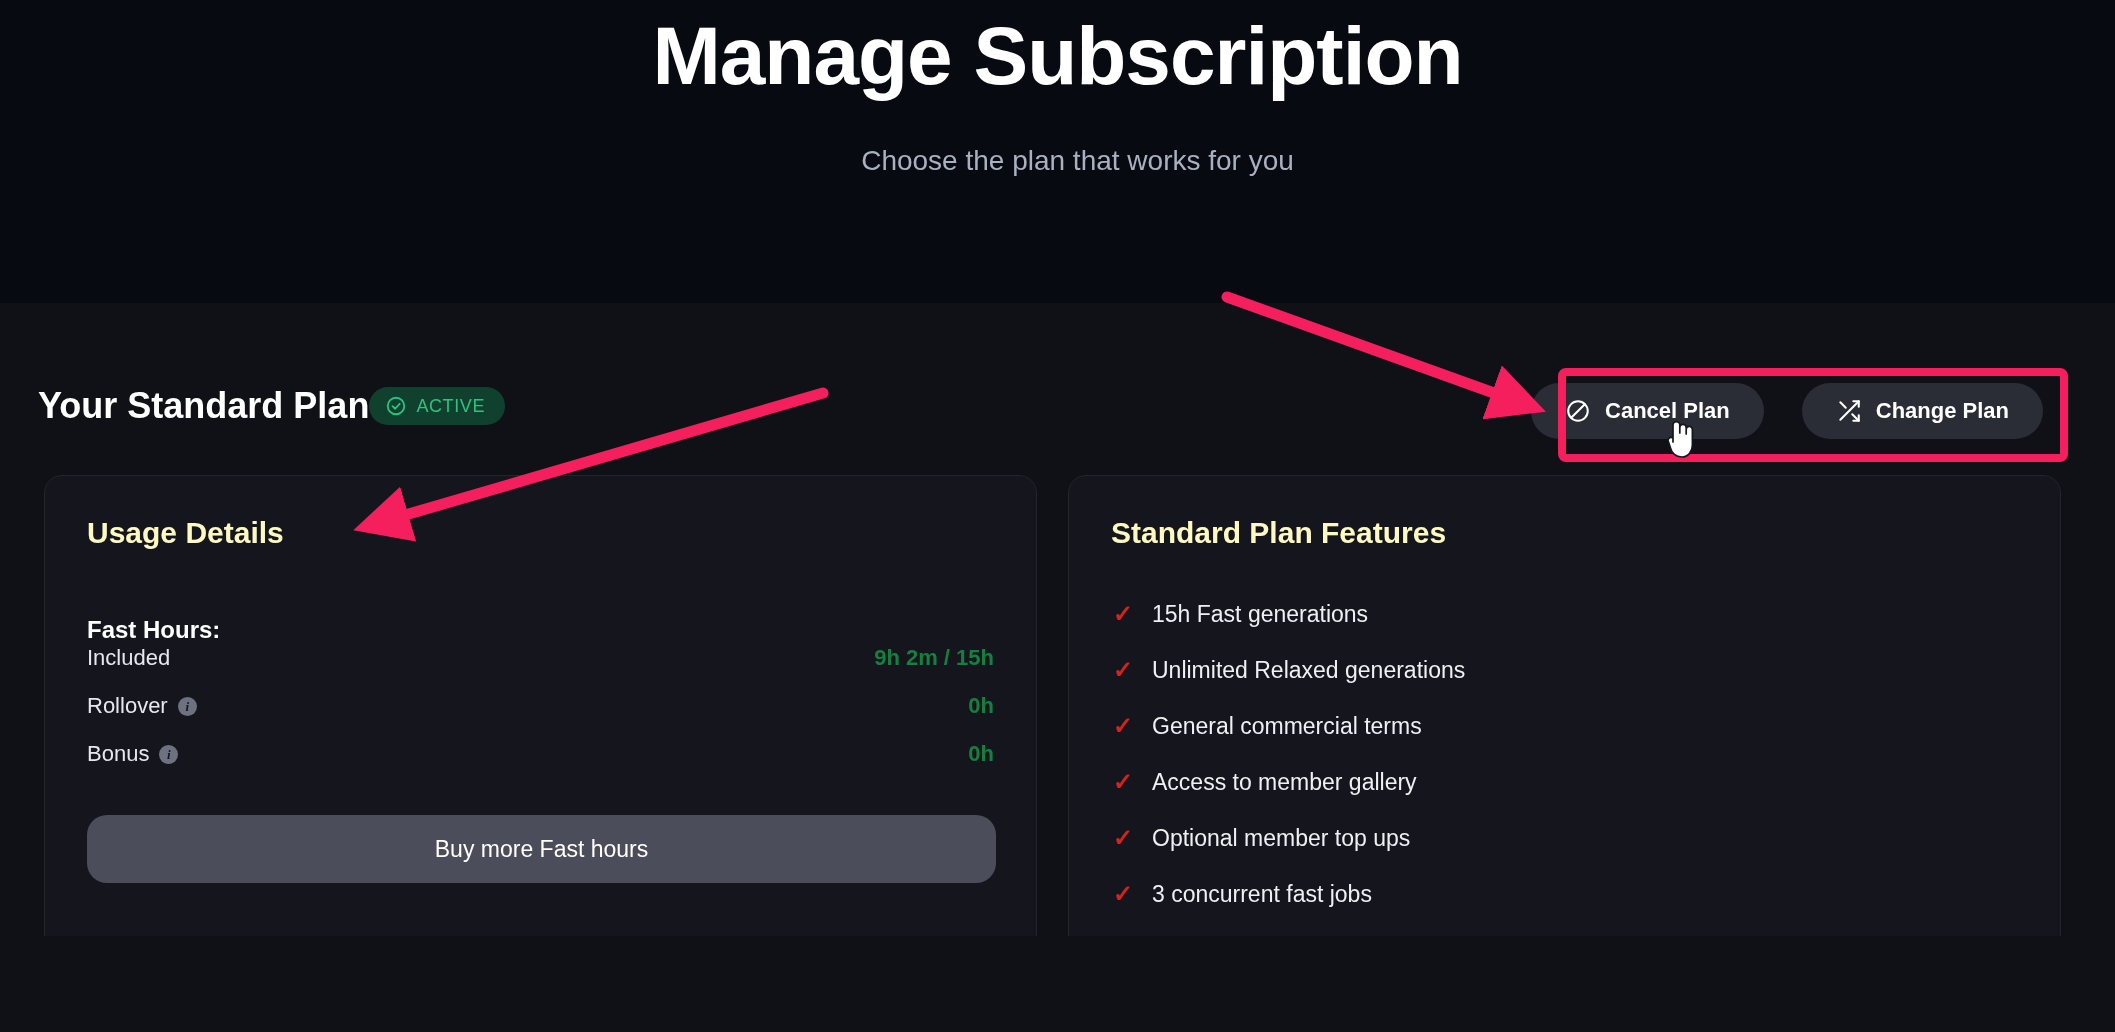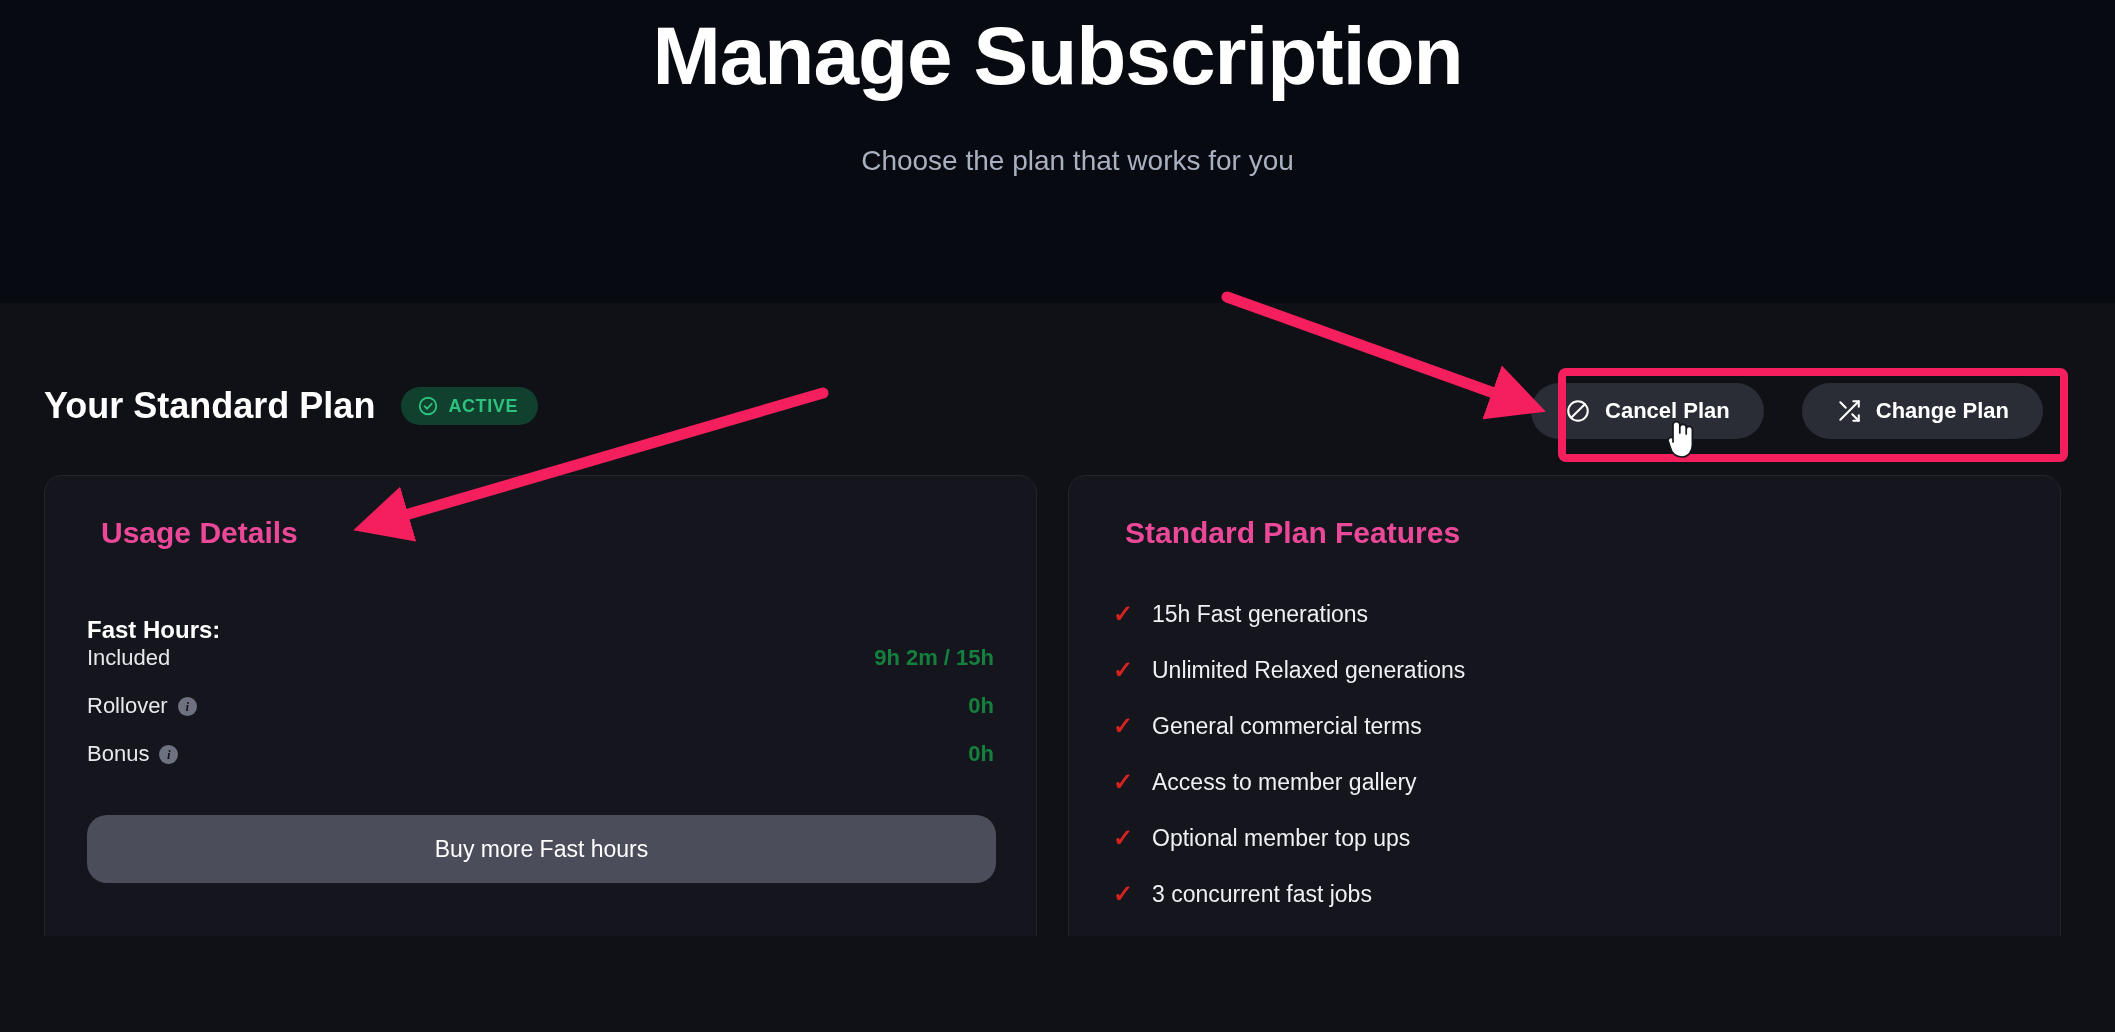--- a/index.html
+++ b/index.html
@@ -26,29 +26,29 @@
   .hero-sub {
     position: absolute; left: 0; top: 145px; width: 2115px;
     text-align: center;
     font-size: 28px; font-weight: normal;
     color: #a9b0c0;
     margin-left: 20px;
   }
 
   
   .plan-head {
-    position: absolute; left: 44px; top: 385px;
-    display: flex; align-items: center; gap: 26px;
+    position: absolute; left: 38px; top: 385px;
+    display: flex; align-items: center; 
   }
   .plan-title { font-size: 36px; font-weight: bold; color: #ffffff; white-space: nowrap; }
   .badge {
     display: inline-flex; align-items: center; gap: 9px;
     background: #10402e; border-radius: 999px;
     padding: 8px 20px 8px 16px;
-    color: #2ec27e; font-size: 18px; font-weight: bold; letter-spacing: 0.6px;
+    color: #2ec27e; font-size: 18px; font-weight: normal; letter-spacing: 0.6px;
   }
   .badge svg { display: block; }
 
   
   .actions {
     position: absolute; right: 72px; top: 383px;
     display: flex; align-items: center; gap: 38px;
   }
   .btn-pill {
     display: inline-flex; align-items: center; gap: 14px;
@@ -64,22 +64,22 @@
     position: absolute;
     background: #15161d;
     border: 1px solid #23242c;
     border-radius: 18px;
   }
   #card-usage   { left: 44px;   top: 475px; width: 993px; height: 485px; }
   #card-feature { left: 1068px; top: 475px; width: 993px; height: 485px; }
   #card-bottom  { left: 44px;   top: 988px; width: 993px; height: 120px; }
 
   .card-title {
-    position: absolute; left: 56px; top: 40px;
-    font-size: 30px; font-weight: bold; color: #ec4899;
+    position: absolute; left: 42px; top: 40px;
+    font-size: 30px; font-weight: bold; color: #fef9c3;
   }
 
   .section-label {
     position: absolute; left: 42px; top: 112px;
     font-size: 24px; font-weight: bold; color: #ffffff; margin-top: 28px;
   }
 
   .usage-rows { position: absolute; left: 42px; right: 42px; top: 158px; }
   .usage-row {
     display: flex; justify-content: space-between; align-items: center;

